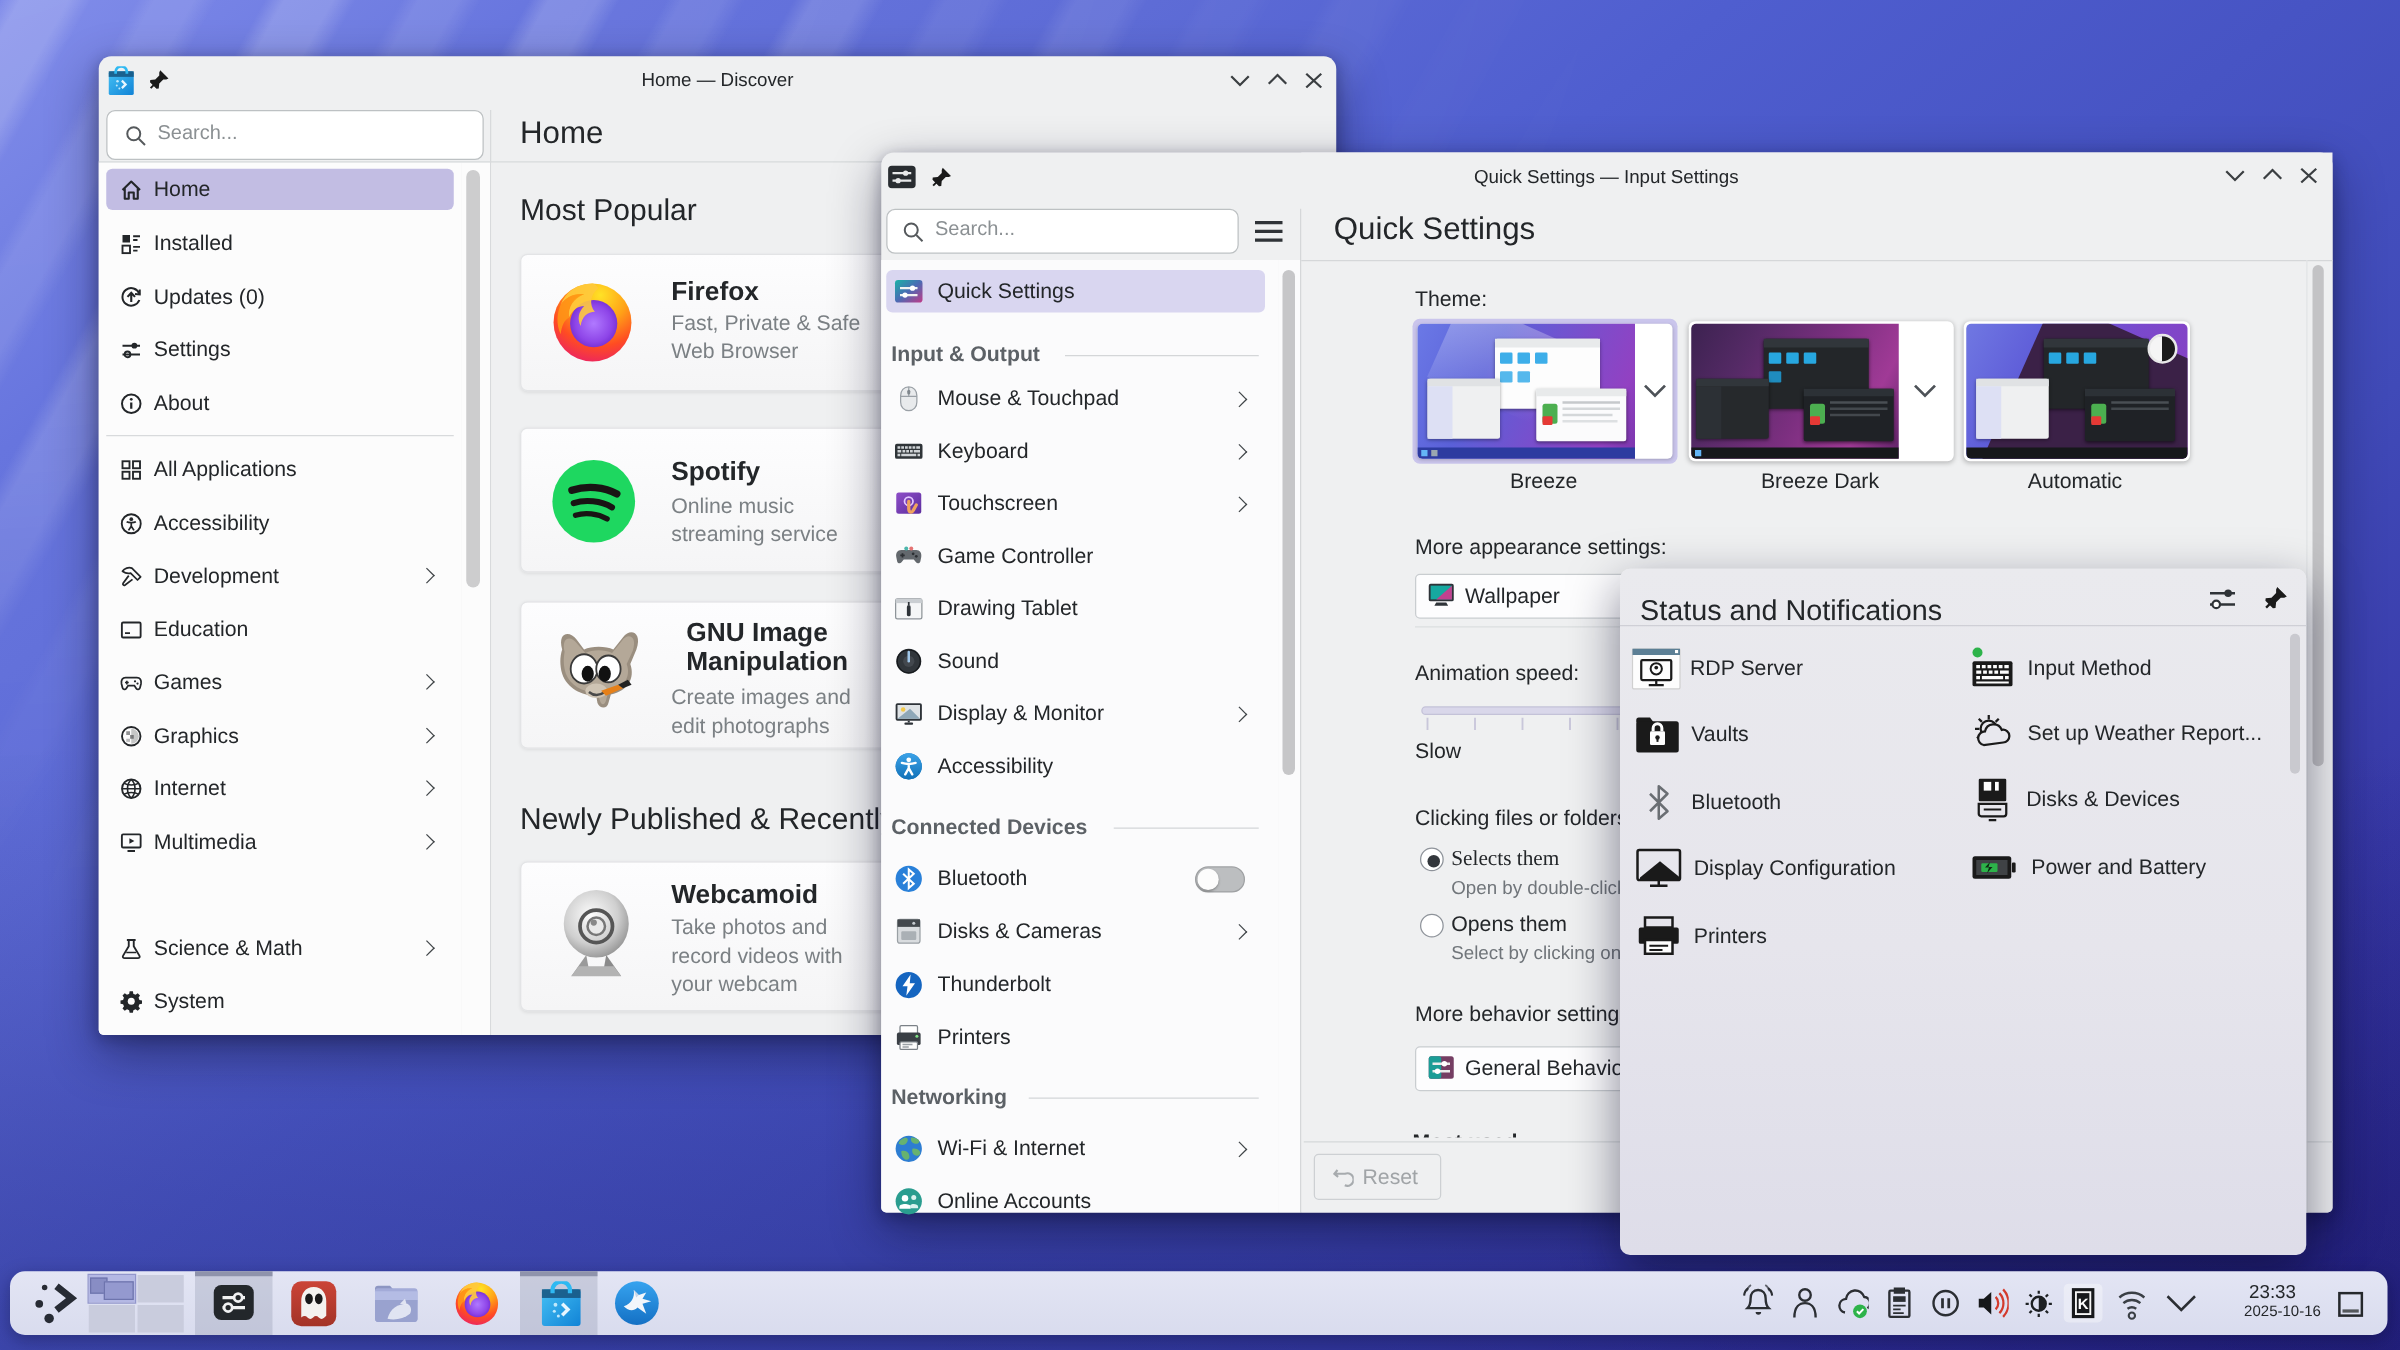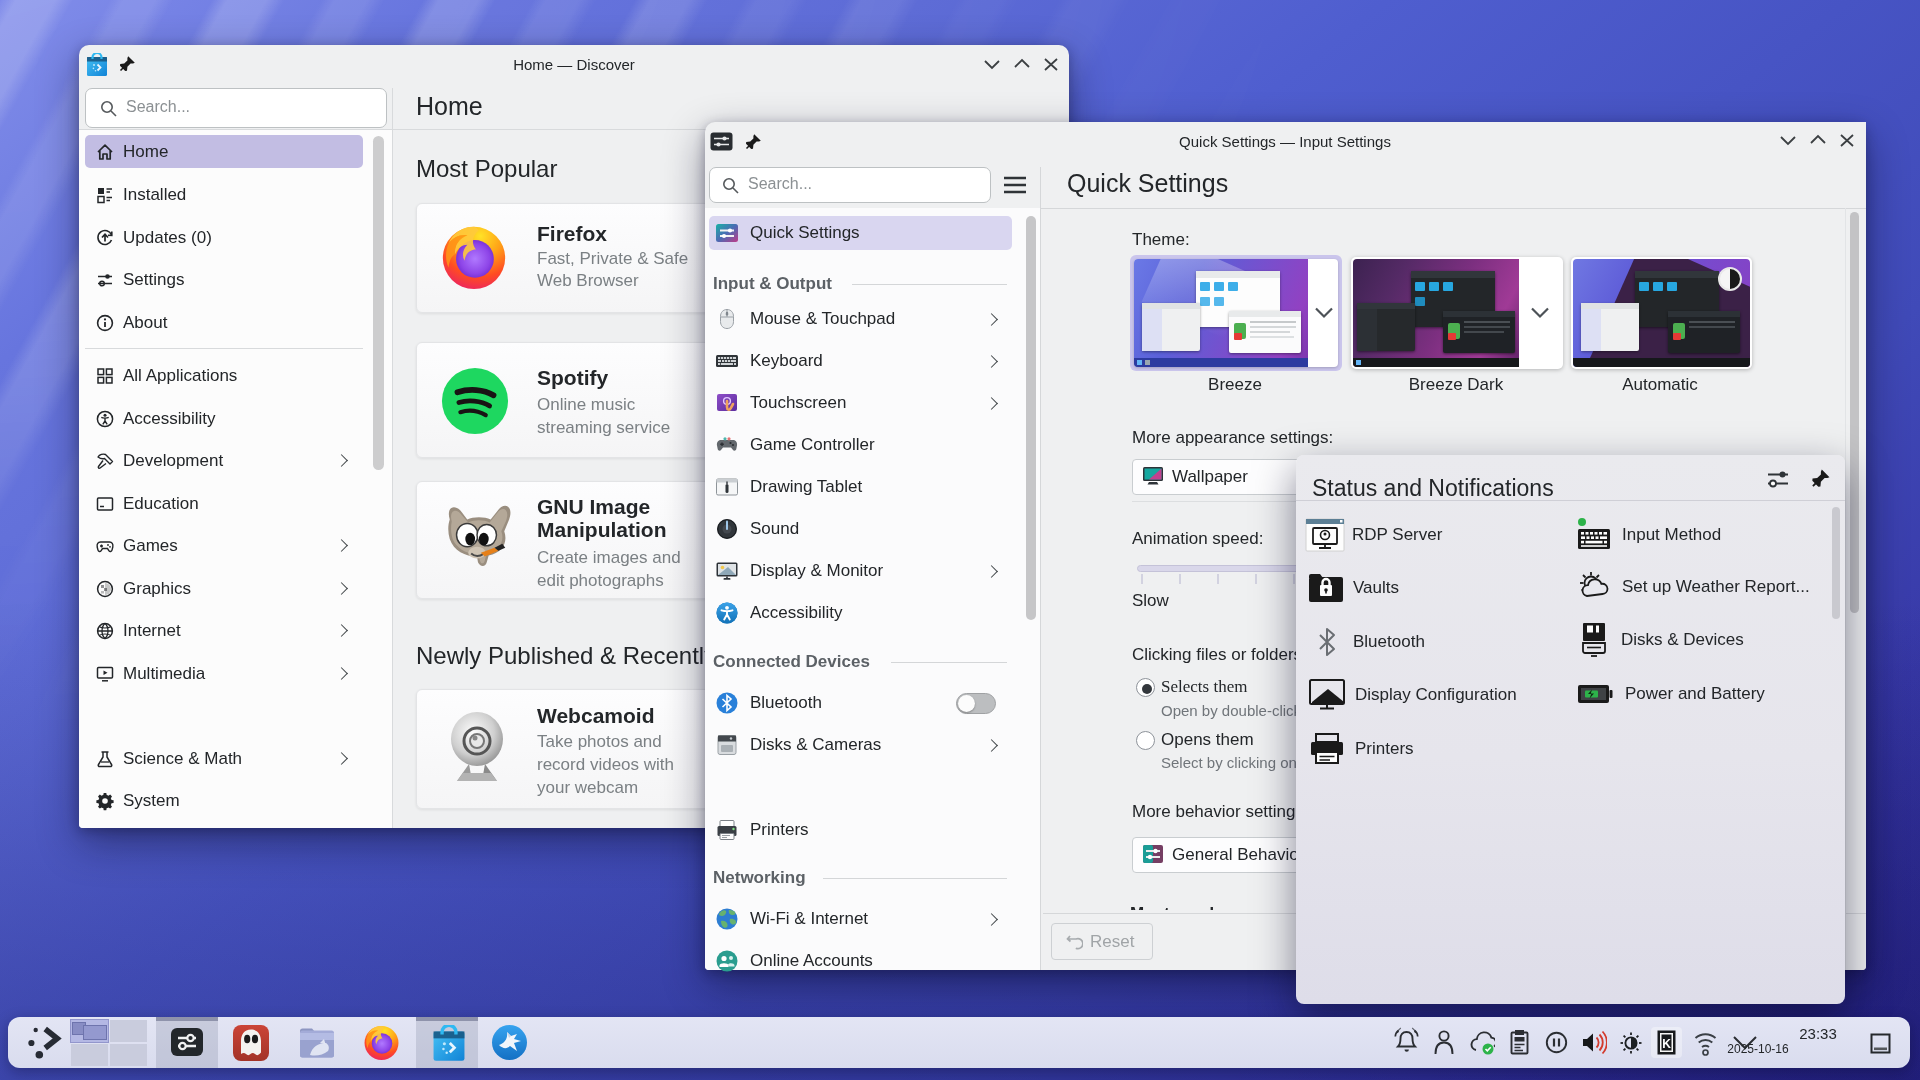--- a/index.html
+++ b/index.html
@@ -128,21 +128,21 @@
           <path d="M14 20 C11 8 19 6 24 13 L31 21 C37 18 47 18 53 21 L61 11 C66 4 74 7 70 19 L65 30 C69 41 62 50 50 52 L48 60 C47 64 44 64 43 60 L41 53 C30 54 19 48 15 38 C13 31 13 26 14 20 Z" fill="#b4a898"></path>
           <ellipse cx="30" cy="34" rx="11" ry="12" fill="#fff" stroke="#3a3a3a" stroke-width="1.5"></ellipse>
           <ellipse cx="50" cy="34" rx="10" ry="11" fill="#fff" stroke="#3a3a3a" stroke-width="1.5"></ellipse>
           <ellipse cx="33" cy="38" rx="5" ry="6.5" fill="#111"></ellipse>
           <ellipse cx="47" cy="38" rx="5" ry="6.5" fill="#111"></ellipse>
           <ellipse cx="40" cy="52" rx="9" ry="6" fill="#cfc4b4"></ellipse>
           <path d="M34 53 Q40 58 47 53" stroke="#4a4a4a" stroke-width="2" fill="none"></path>
           <path d="M44 52 L58 47 L62 50 L48 56 Z" fill="#e68019"></path>
           <path d="M58 47 L66 43 L69 47 L62 50 Z" fill="#222"></path>
         </svg>
-        <div class="title" style="top:13px;line-height:23px;">GNU Image<br>Manipulation</div>
+        <div class="title" style="top:13px;line-height:23px;margin-left:12px;">GNU Image<br>Manipulation</div>
         <div class="sub" style="top:64px;line-height:23px;">Create images and<br>edit photographs</div>
       </div>
 
       <div style="position:absolute;left:23px;top:512px;font-size:24px;color:#232629;">Newly Published &amp; Recently updated</div>
 
       <div class="dcard" style="top:559px;height:120px;">
         <svg style="position:absolute;left:28px;top:19px;" width="64" height="88" viewBox="0 0 64 88">
           <defs>
             <radialGradient id="wcb" cx="0.42" cy="0.38" r="0.75">
               <stop offset="0" stop-color="#fdfdfd"></stop>
@@ -635,20 +635,27 @@
     <div class="srow" style="top:606px;">
       <svg class="ic" viewBox="0 0 24 24">
         <rect x="3" y="2.5" width="18" height="19" rx="2" fill="#d9dcdf" stroke="#9aa0a5" stroke-width="1"></rect>
         <rect x="3" y="2.5" width="18" height="6" fill="#43484d"></rect>
         <rect x="6" y="12" width="12" height="7" rx="1" fill="#aab0b5"></rect>
         <circle cx="16" cy="5.5" r="1.2" fill="#c6cbd0"></circle>
       </svg>
       <div class="tx">Disks &amp; Cameras</div>
       <div class="chev chevr" style="position:absolute;right:16px;"></div>
     </div>
+    <div class="srow" style="top:649px;">
+      <svg class="ic" viewBox="0 0 24 24">
+        <circle cx="12" cy="12" r="10.5" fill="#1565c0"></circle>
+        <path d="M13.5 3.5 L7 13 H11 L10 20.5 L17 10.5 H12.8 Z" fill="#fff"></path>
+      </svg>
+      <div class="tx">Thunderbolt</div>
+    </div>
     <div class="srow" style="top:691px;">
       <svg class="ic" viewBox="0 0 24 24">
         <rect x="5" y="2.5" width="14" height="7" rx="1" fill="#fff" stroke="#7b8187" stroke-width="1"></rect>
         <rect x="2.5" y="8" width="19" height="10" rx="1.5" fill="#3a3f45"></rect>
         <rect x="5" y="15.5" width="14" height="6" rx="1" fill="#fdfdfd" stroke="#7b8187" stroke-width="1"></rect>
         <path d="M7 17.5 H15 M7 19.5 H12" stroke="#9aa0a5" stroke-width="1.2"></path>
         <circle cx="18.5" cy="11" r="1.2" fill="#7ee083"></circle>
       </svg>
       <div class="tx">Printers</div>
     </div>
@@ -935,18 +942,18 @@
     <svg class="tray" style="left:1685px;" width="25" height="51" viewBox="0 0 25 51">
       <path d="M2.5 21 a15 15 0 0 1 20 0" stroke="#3a3f45" stroke-width="1.9" fill="none"></path>
       <path d="M5.7 25.5 a10.5 10.5 0 0 1 13.6 0" stroke="#3a3f45" stroke-width="1.9" fill="none"></path>
       <path d="M9 30 a6 6 0 0 1 7 0" stroke="#3a3f45" stroke-width="1.9" fill="none"></path>
       <circle cx="12.5" cy="35.5" r="2.5" fill="none" stroke="#3a3f45" stroke-width="1.7"></circle>
     </svg>
     <svg class="tray" style="left:1723px;" width="28" height="51" viewBox="0 0 28 51">
       <path d="M3 20 L14 31 L25 20" stroke="#2b2e33" stroke-width="2" fill="none"></path>
     </svg>
     <div style="position:absolute;left:1760px;top:8px;width:100px;text-align:center;font-size:15px;color:#232629;line-height:17px;">23:33</div>
-    <div style="position:absolute;left:1700px;top:25px;width:100px;text-align:center;font-size:12px;color:#232629;">2025-10-16</div>
+    <div style="position:absolute;left:1768px;top:25px;width:100px;text-align:center;font-size:12px;color:#232629;">2025-10-16</div>
     <svg style="position:absolute;left:1862px;top:16px;" width="21" height="21" viewBox="0 0 21 21">
       <rect x="1.5" y="1.5" width="18" height="18" fill="none" stroke="#25282c" stroke-width="2"></rect>
       <rect x="4" y="14.5" width="13" height="2.6" fill="#55585c"></rect>
     </svg>
   </div>
 
 </body></html>

